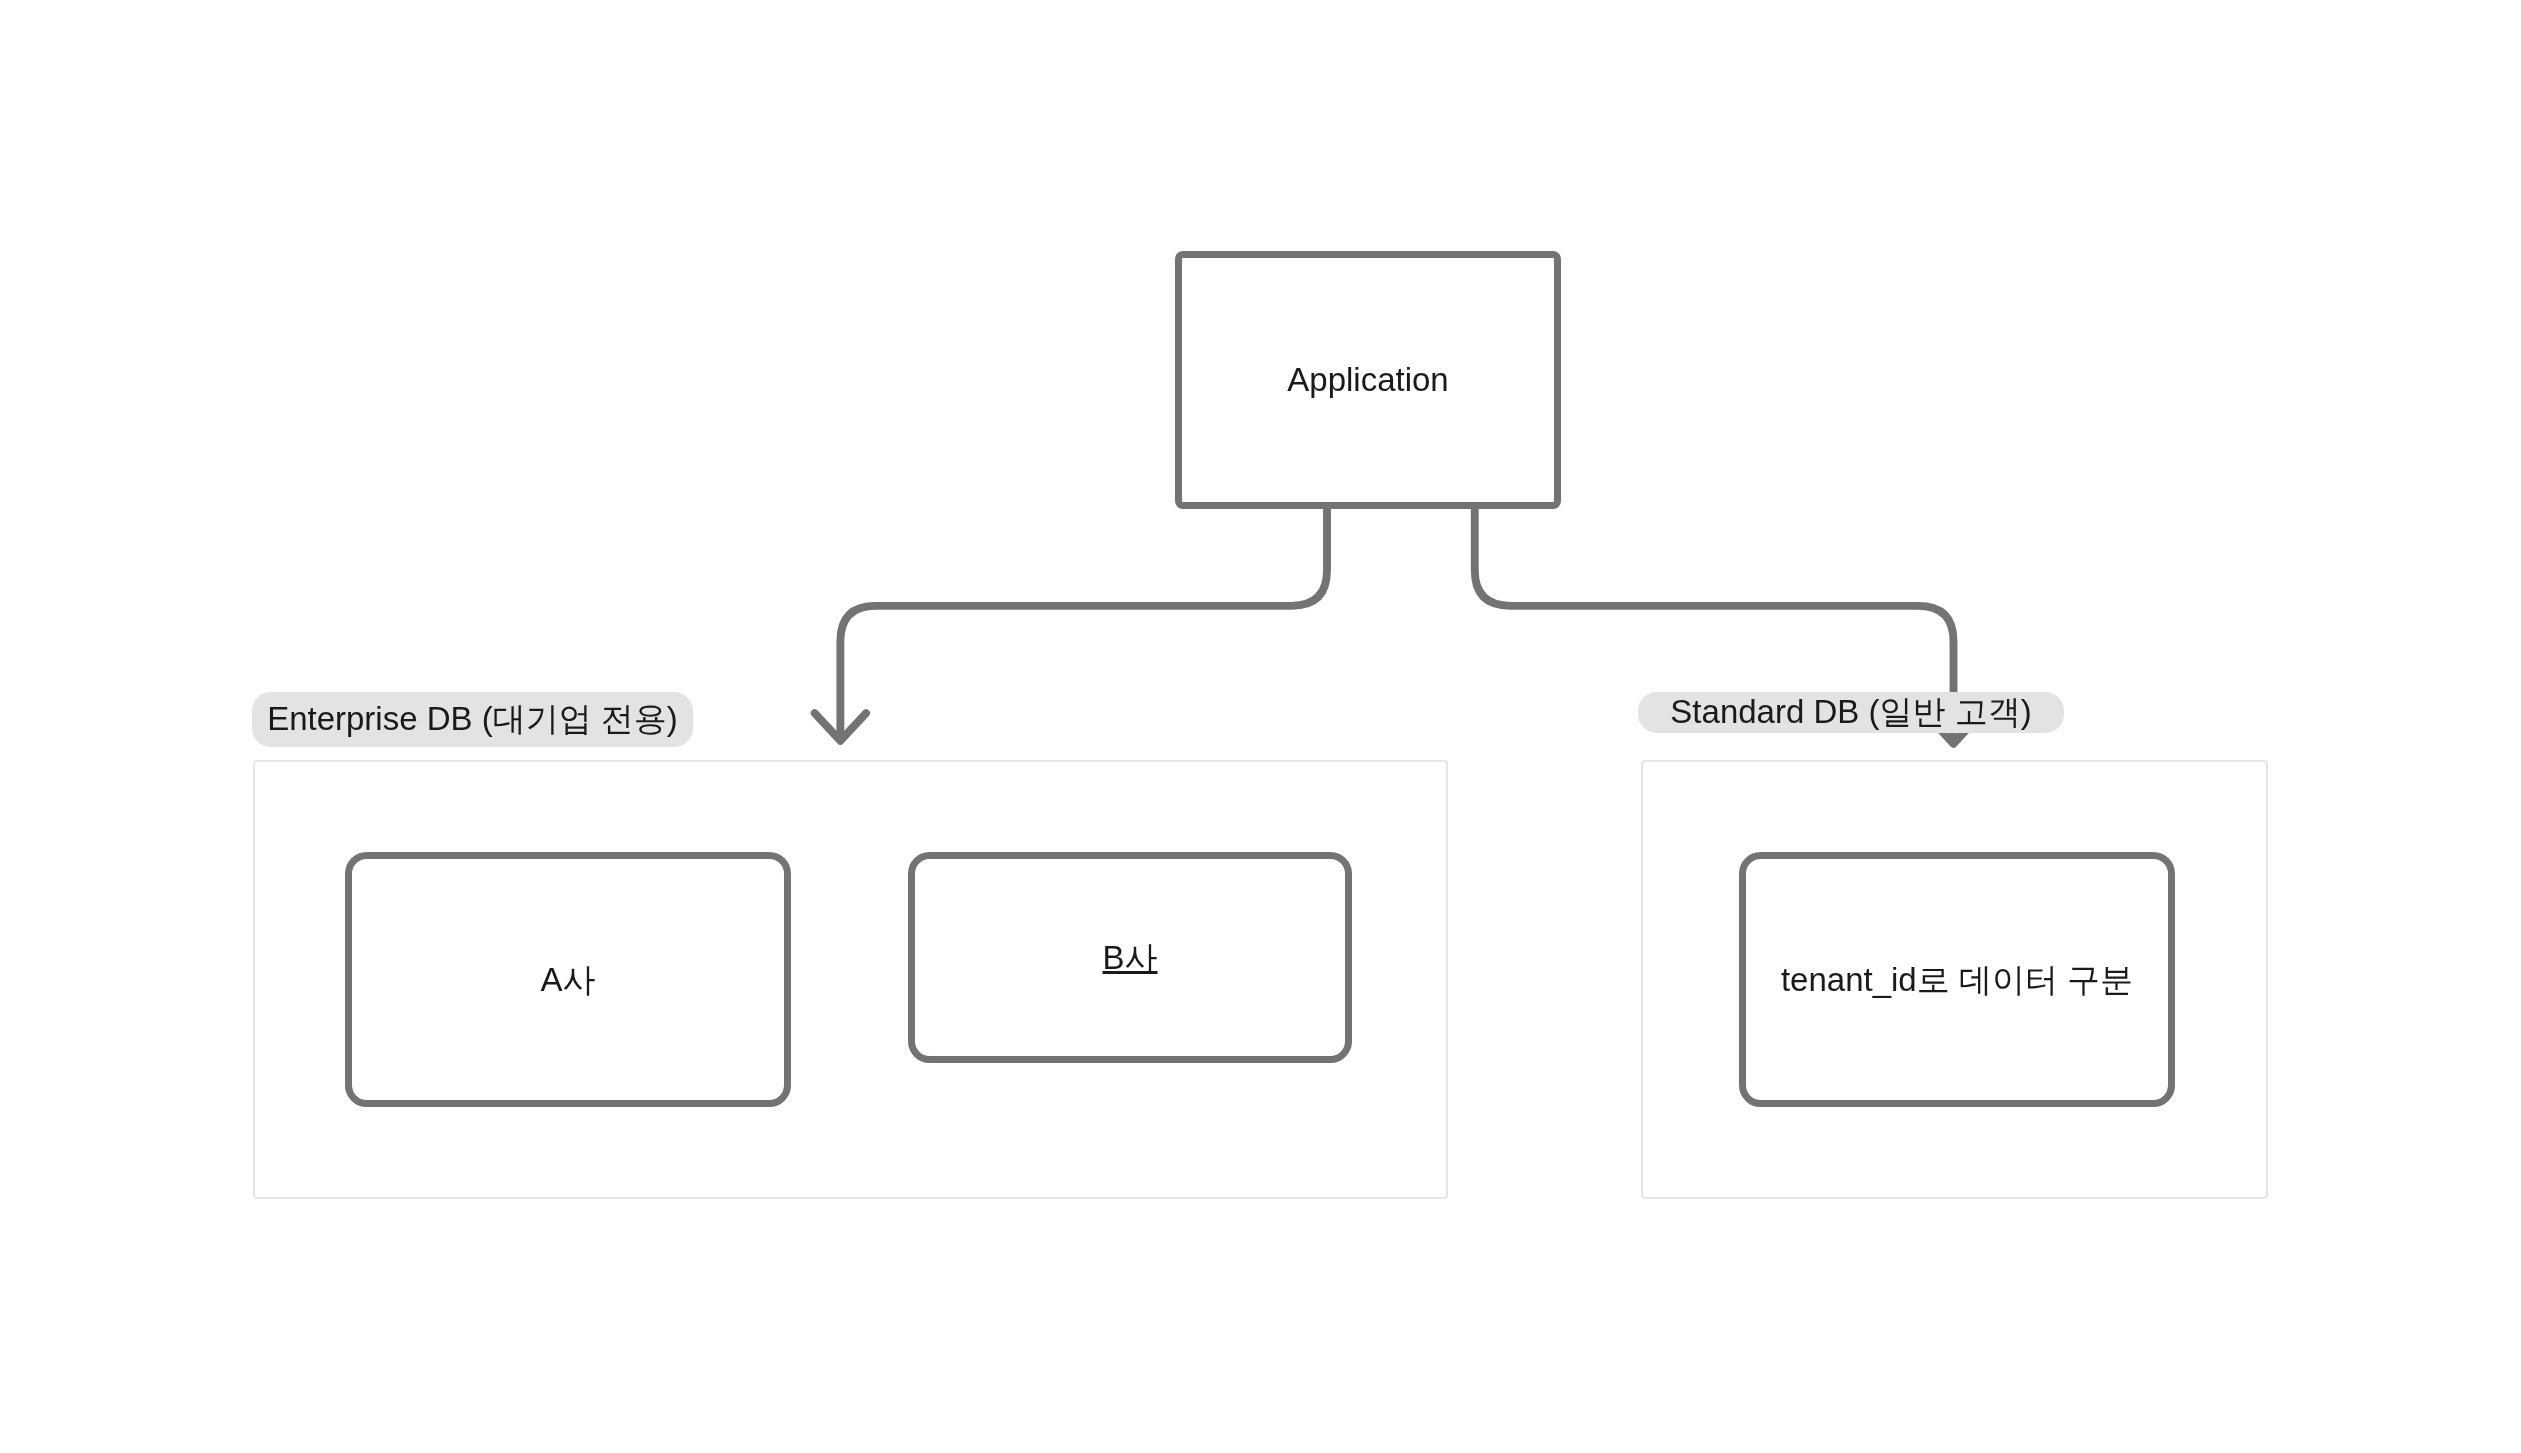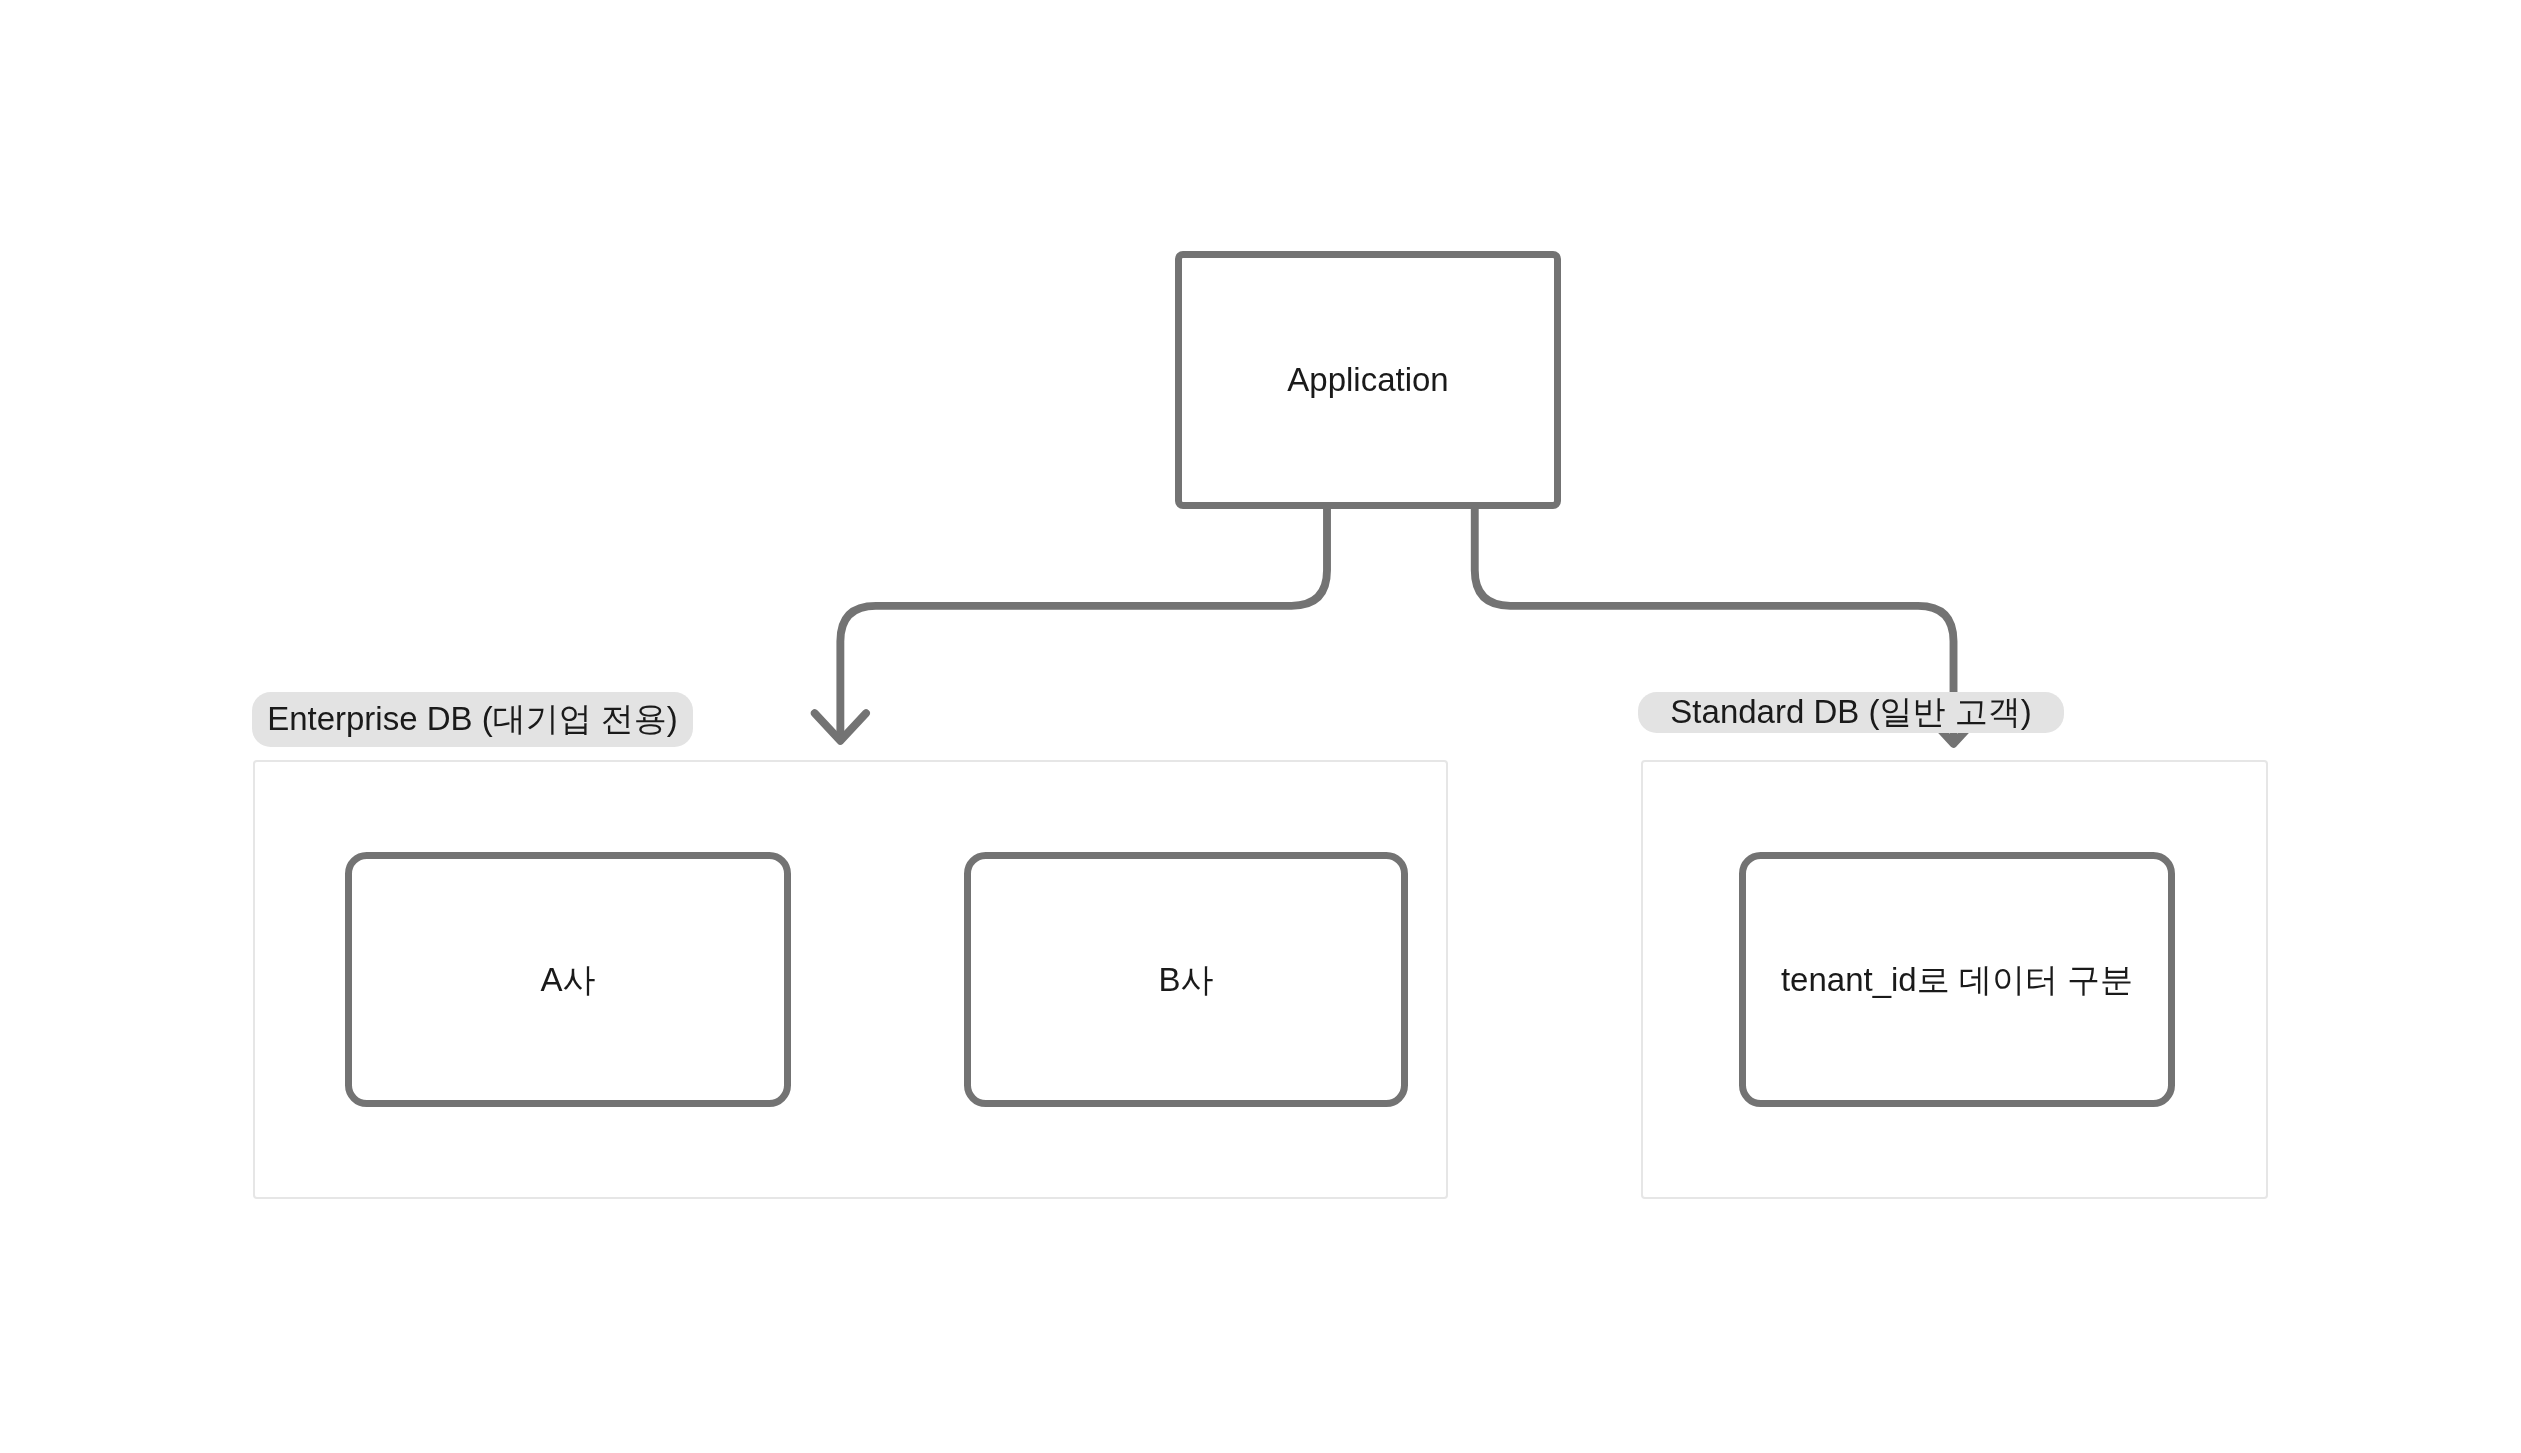--- a/index.html
+++ b/index.html
@@ -102,21 +102,21 @@
   <div class="pill" style="left:252px; top:692px; height:55px; min-width:441px;">
     <span class="label">Enterprise DB (대기업 전용)</span>
   </div>
   <div class="pill" style="left:1638px; top:692px; height:41px; min-width:426px;">
     <span class="label">Standard DB (일반 고객)</span>
   </div>
 
   <div class="node" style="left:345px; top:852px; width:446px; height:255px;">
     <span class="label">A사</span>
   </div>
-  <div class="node" style="left:964px; top:852px; width:444px; height:255px;">
+  <div class="node" style="left:908px; top:852px; width:444px; height:211px;text-decoration:underline;">
     <span class="label">B사</span>
   </div>
 
   <div class="node" style="left:1739px; top:852px; width:436px; height:255px;">
     <span class="label">tenant_id로 데이터 구분</span>
   </div>
 
 </div>
 
 

